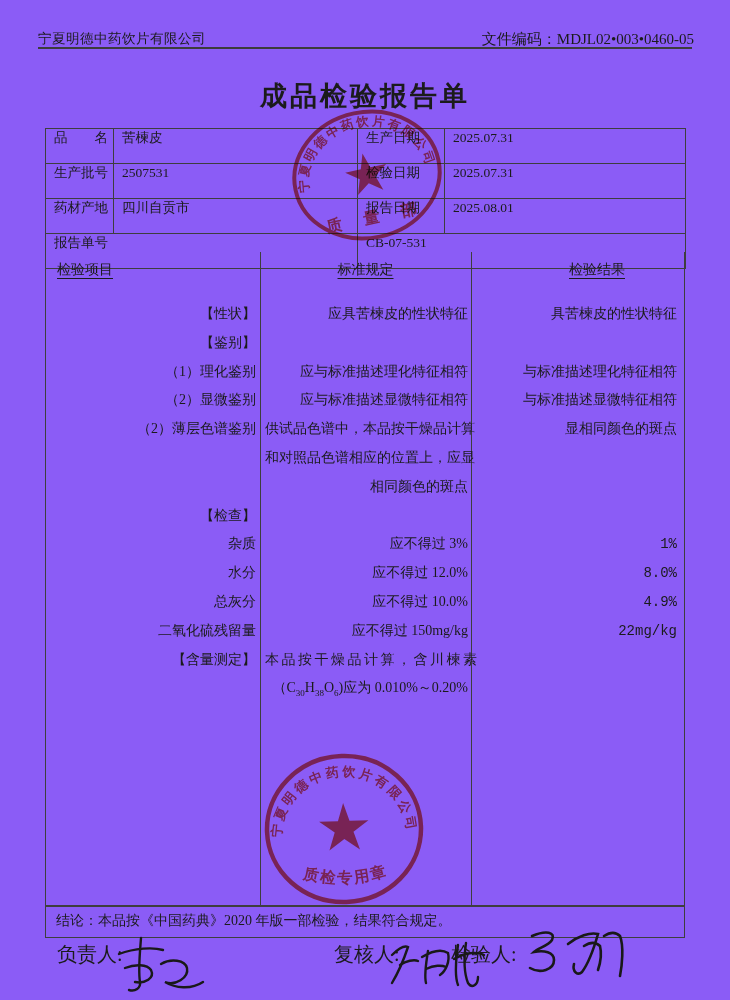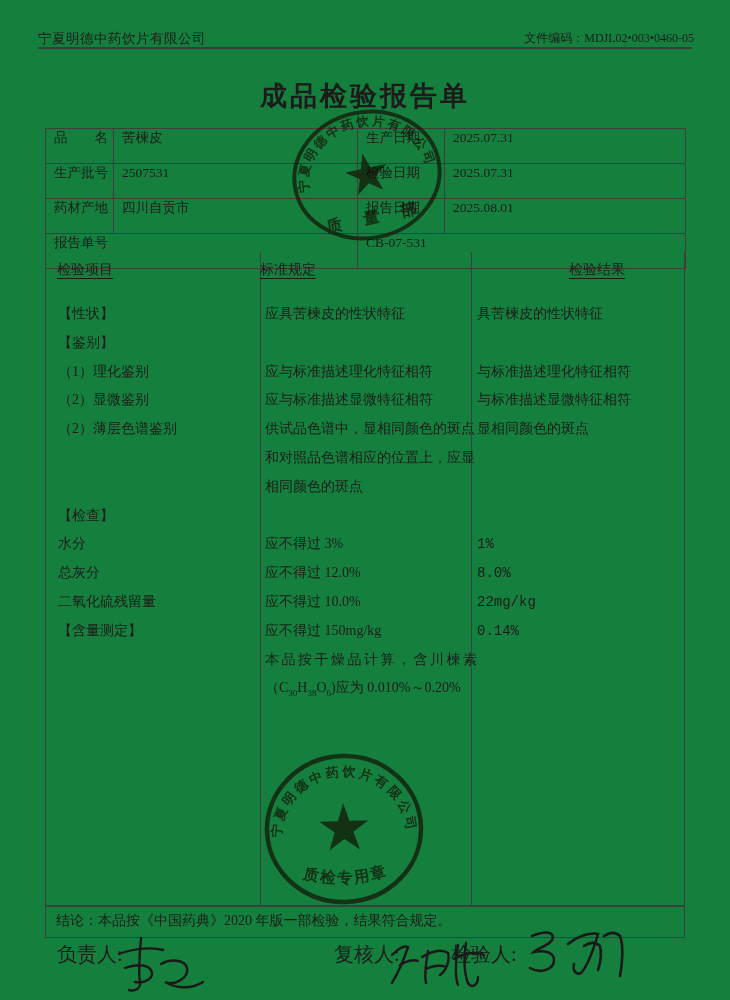--- a/index.html
+++ b/index.html
@@ -1,48 +1,48 @@
 <!DOCTYPE html>
 <html><head>
 <meta charset="utf-8">
 <style>
   * { margin:0; padding:0; box-sizing:border-box; }
   html,body { background:#e9e9e9; }
   .sheet {
-    position:relative; width:730px; height:1000px; background:#15803d;
+    position:relative; width:730px; height:1000px; background:#8b5cf6;
     font-family:"Liberation Serif","DejaVu Serif",serif; color:#1b1b1b;
     overflow:hidden; margin:0 auto;
   }
   
   .lh-company { position:absolute; left:38px; top:30px; font-size:13.5px; letter-spacing:.5px; }
-  .lh-code { position:absolute; right:36px; top:30px; font-size:12px; }
+  .lh-code { position:absolute; right:36px; top:30px; font-size:15px; }
   .lh-rule { position:absolute; left:38px; top:47px; width:654px; height:2px; background:#3c3c3c; }
   .doc-title { position:absolute; left:0; top:78px; width:100%; text-align:center;
     font-size:27px; font-weight:bold; letter-spacing:3px;font-family:Liberation Serif, serif; }
 
   
   table.info { position:absolute; left:45px; top:128px; width:640px; border-collapse:collapse; table-layout:fixed; }
   table.info td { border:1.5px solid #3e3e3e; font-size:13.5px; padding:0 0 16px 8px; vertical-align:middle; white-space:nowrap; }
   table.info tr.r1 td, table.info tr.r2 td, table.info tr.r3 td { height:33px; }
   table.info tr.r4 td { height:25px; }
 
   
   .main-table { position:absolute; left:45px; top:252px; width:640px; height:686px;
     border:1.5px solid #3e3e3e; border-top:none; }
   .vline { position:absolute; top:0; width:1.5px; height:653px; background:#3e3e3e; }
   .v1 { left:213.5px; } .v2 { left:424.5px; }
   .hline-conc { position:absolute; left:0; top:653px; width:100%; height:1.5px; background:#3e3e3e; }
   .mt-head { position:absolute; top:9px; font-size:14px;font-family:Liberation Serif, serif; }
   .mt-head span { text-decoration:underline; text-underline-offset:4px; }
-  .mh1 { left:11px; } .mh2 { left:214px; width:211px; text-align:left; } .mh3 { left:425px; width:212px; text-align:center;padding-left:40px; }
+  .mh1 { left:11px; } .mh2 { left:214px; width:211px; text-align:center; } .mh3 { left:425px; width:212px; text-align:center;padding-left:40px; }
   .col { position:absolute; top:48px; }
   .colA { left:12px; width:198px; }
   .colB { left:219px; width:203px; }
   .colC { left:431px; width:200px;font-family:Liberation Mono, monospace; }
-  .line { height:28.8px; line-height:28.8px; font-size:14px; white-space:nowrap; }
+  .line { height:28.8px; line-height:28.8px; font-size:14px; white-space:nowrap;text-align:right; }
   .line sub { font-size:9px; }
   .spread { letter-spacing:2.5px; }
   .conclusion { position:absolute; left:10px; top:653px; width:620px; height:32px;
     line-height:32px; font-size:14px; white-space:nowrap; }
 
   
   .sig-label { position:absolute; font-size:20px; top:941px; }
   .sl1 { left:57px; } .sl2 { left:334px; } .sl3 { left:451px; }
   .sig-svg { position:absolute; }
 
@@ -106,32 +106,33 @@
 
     <div class="col colA">
       <div class="line">【性状】</div>
       <div class="line">【鉴别】</div>
       <div class="line">（1）理化鉴别</div>
       <div class="line">（2）显微鉴别</div>
       <div class="line">（2）薄层色谱鉴别</div>
       <div class="line"></div>
       <div class="line"></div>
       <div class="line">【检查】</div>
+      <div class="line">杂质</div>
       <div class="line">水分</div>
       <div class="line">总灰分</div>
       <div class="line">二氧化硫残留量</div>
       <div class="line">【含量测定】</div>
     </div>
 
     <div class="col colB">
       <div class="line">应具苦楝皮的性状特征</div>
       <div class="line"></div>
       <div class="line">应与标准描述理化特征相符</div>
       <div class="line">应与标准描述显微特征相符</div>
-      <div class="line">供试品色谱中，显相同颜色的斑点</div>
+      <div class="line">供试品色谱中，本品按干燥品计算</div>
       <div class="line">和对照品色谱相应的位置上，应显</div>
       <div class="line">相同颜色的斑点</div>
       <div class="line"></div>
       <div class="line">应不得过 3%</div>
       <div class="line">应不得过 12.0%</div>
       <div class="line">应不得过 10.0%</div>
       <div class="line">应不得过 150mg/kg</div>
       <div class="line spread">本品按干燥品计算，含川楝素</div>
       <div class="line"><span>（</span><span>C</span><sub>30</sub><span>H</span><sub>38</sub><span>O</span><sub>6</sub><span>)应为 0.010%～0.20%</span></div>
     </div>
@@ -140,22 +141,22 @@
       <div class="line">具苦楝皮的性状特征</div>
       <div class="line"></div>
       <div class="line">与标准描述理化特征相符</div>
       <div class="line">与标准描述显微特征相符</div>
       <div class="line">显相同颜色的斑点</div>
       <div class="line"></div>
       <div class="line"></div>
       <div class="line"></div>
       <div class="line">1%</div>
       <div class="line">8.0%</div>
+      <div class="line">4.9%</div>
       <div class="line">22mg/kg</div>
-      <div class="line">0.14%</div>
     </div>
 
     <div class="conclusion">结论：本品按《中国药典》2020 年版一部检验，结果符合规定。</div>
   </div>
 
   <div class="sig-label sl1">负责人:</div>
   <div class="sig-label sl2">复核人:</div>
   <div class="sig-label sl3">检验人:</div>
 
   <svg class="sig-svg" style="left:105px; top:930px;" width="130" height="70" viewBox="0 0 130 70">

